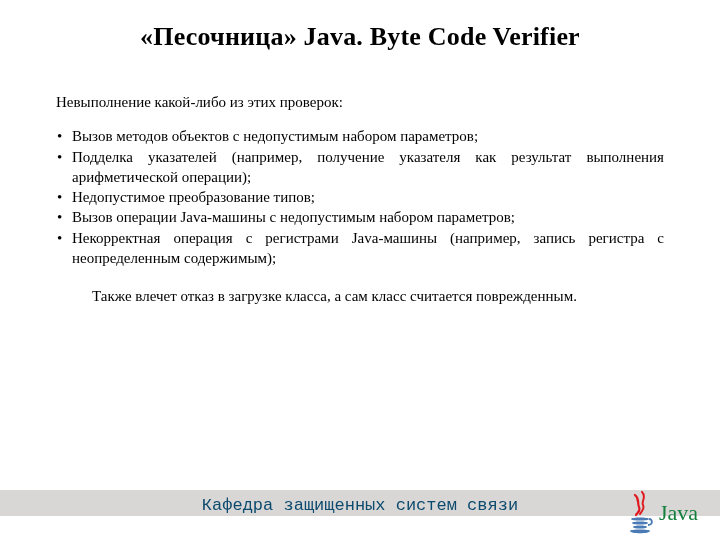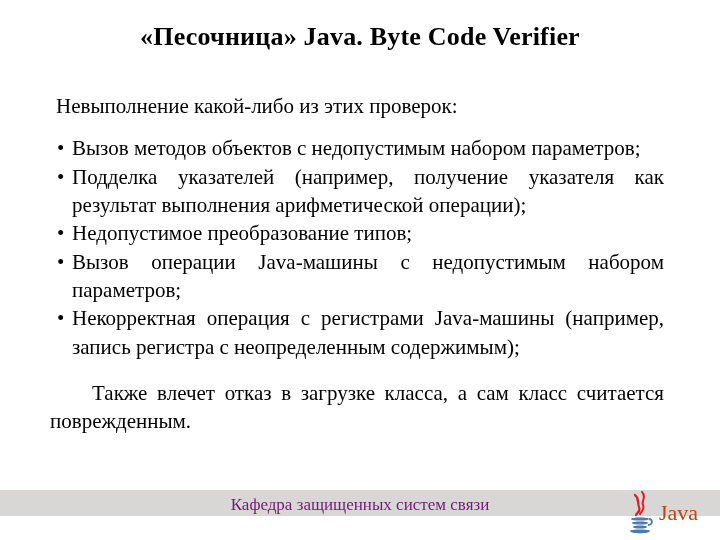--- a/index.html
+++ b/index.html
@@ -1,29 +1,29 @@
 <!DOCTYPE html>
 <html><head>
 <meta charset="utf-8">
 <style>
   * { box-sizing: border-box; margin: 0; padding: 0; }
   html, body { width: 720px; height: 540px; font-family: 'Times New Roman', Times, serif; background: #fff; color: #000; }
   .slide { width: 720px; height: 540px; position: relative; overflow: hidden; }
   .title { text-align: center; font-size: 26px; font-weight: 700; padding: 22px 30px 0 30px; letter-spacing: 0.2px; }
-  .content { padding: 40px 56px 0 50px; font-size: 21px; line-height: 1.35; }
+  .content { padding: 40px 56px 0 50px; font-size: 15px; line-height: 1.35; }
   .intro { margin-bottom: 14px; padding-left: 6px; }
   ul.checks { list-style: none; padding: 0 0 0 0; }
   ul.checks li { position: relative; padding-left: 22px; text-align: justify; }
   ul.checks li::before { content: "•"; position: absolute; left: 7px; top: 0; }
   .outro { margin-top: 18px; text-align: justify; text-indent: 42px; }
   .footer-bar { position: absolute; left: 0; bottom: 24px; width: 100%; height: 26px; background: #d8d7d6; }
-  .footer-text { position: absolute; left: 0; bottom: 25px; width: 100%; text-align: center; font-family: Liberation Serif, serif; font-size: 17px; color: #701a75; }
+  .footer-text { position: absolute; left: 0; bottom: 25px; width: 100%; text-align: center; font-family: Liberation Mono, monospace; font-size: 17px; color: #0c4a6e; }
   .java-logo { position: absolute; right: 22px; bottom: 5px; display: flex; align-items: center; gap: 2px; }
   .java-logo svg { display: block; }
-  .java-word { font-family: 'Palatino Linotype', 'Times New Roman', serif; font-size: 22px; color: #c2410c; margin-left: 2px; }
+  .java-word { font-family: 'Palatino Linotype', 'Times New Roman', serif; font-size: 22px; color: #15803d; margin-left: 2px; }
 </style>
 </head>
 <body>
 <div class="slide">
 
   <h1 class="title">«Песочница» Java. Byte Code Verifier</h1>
 
   <div class="content">
     <p class="intro">Невыполнение какой-либо из этих проверок:</p>
     <ul class="checks">

